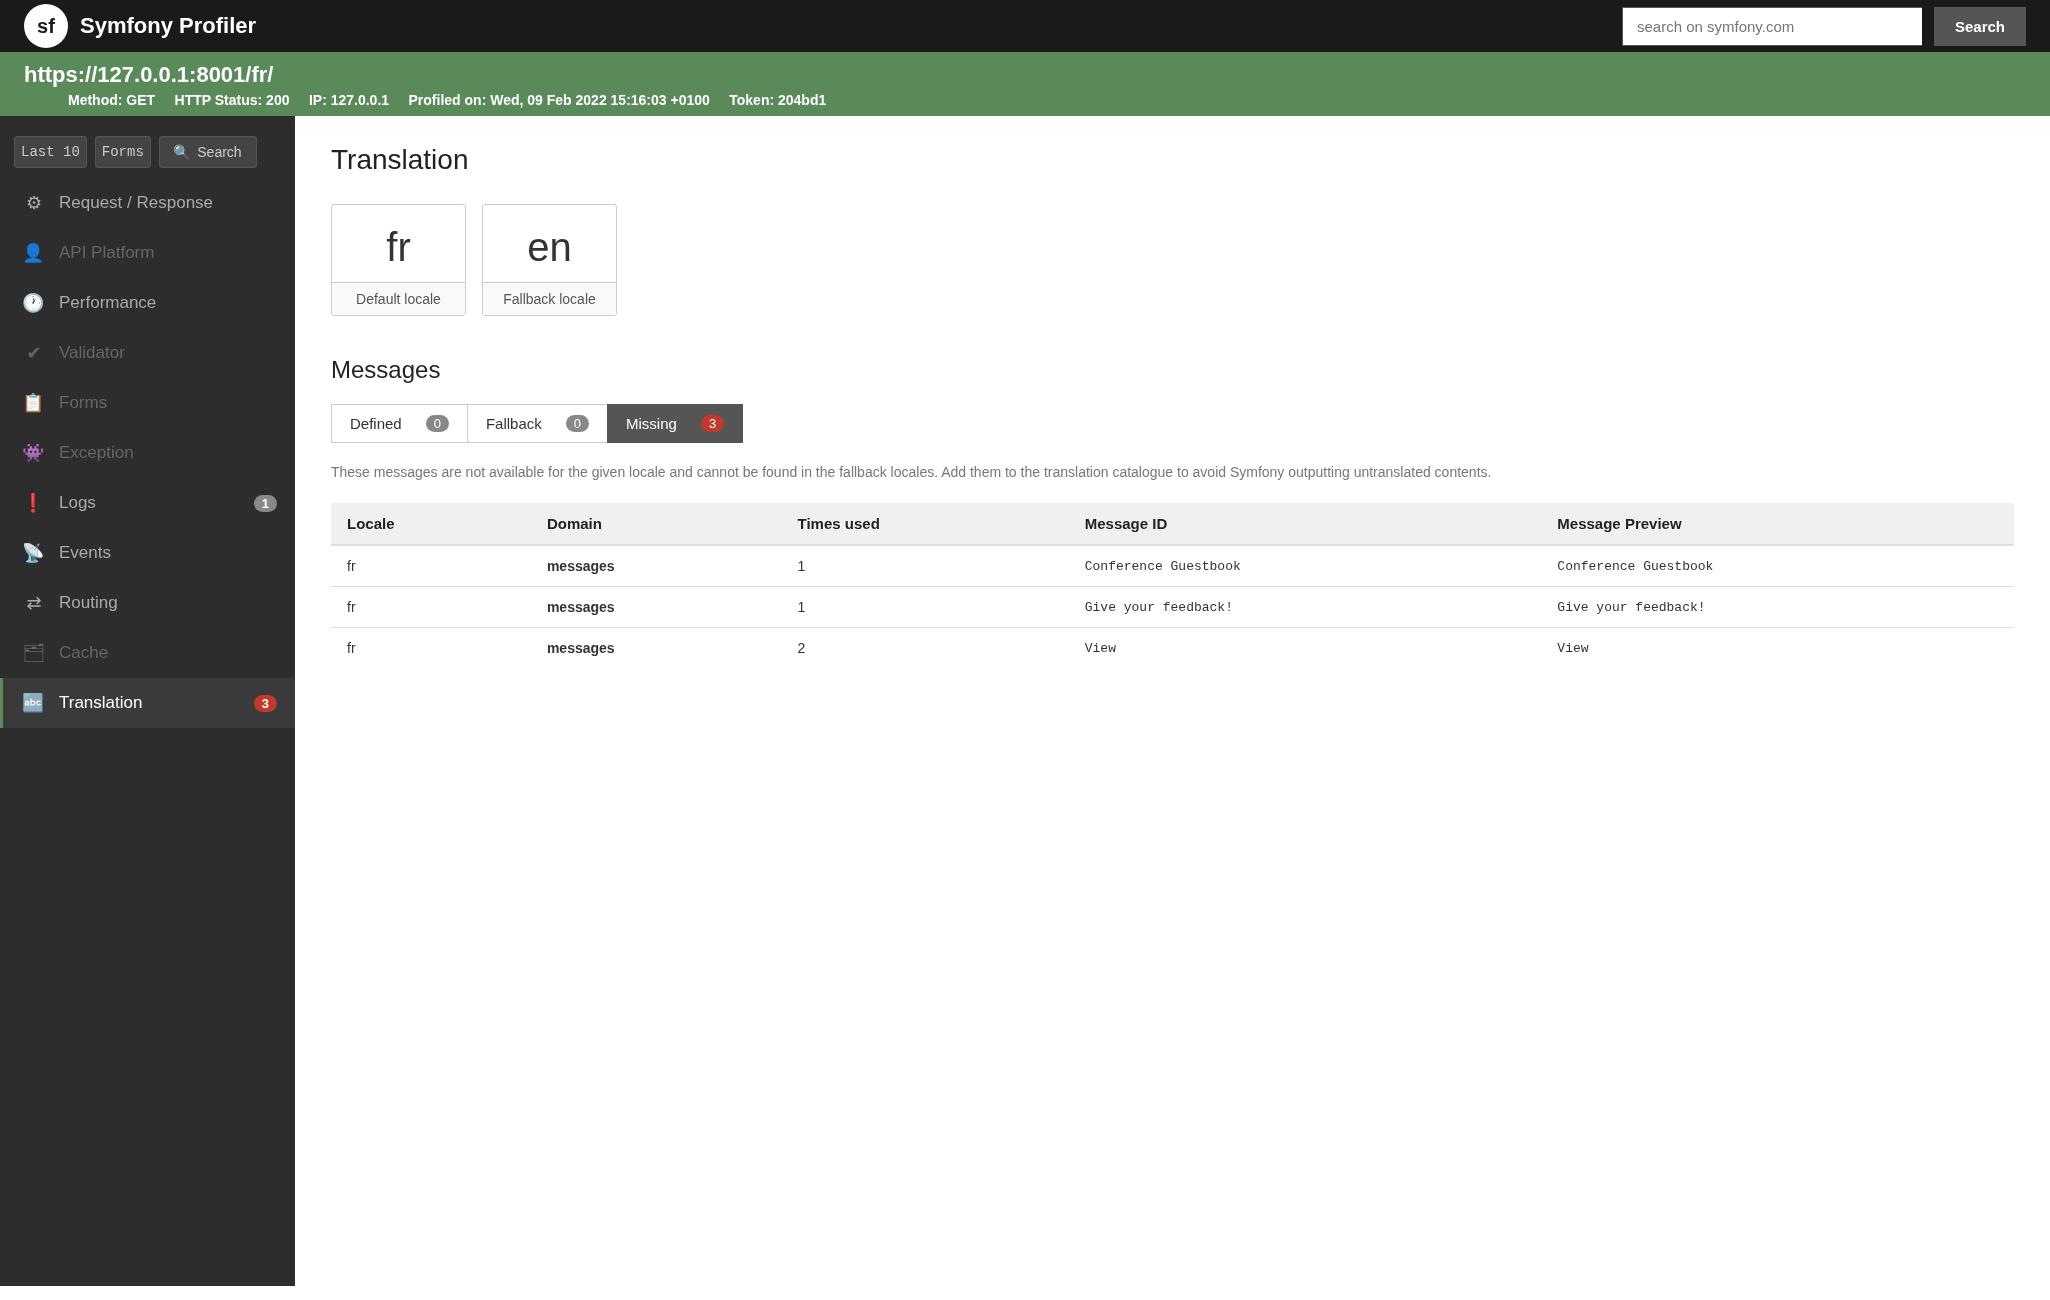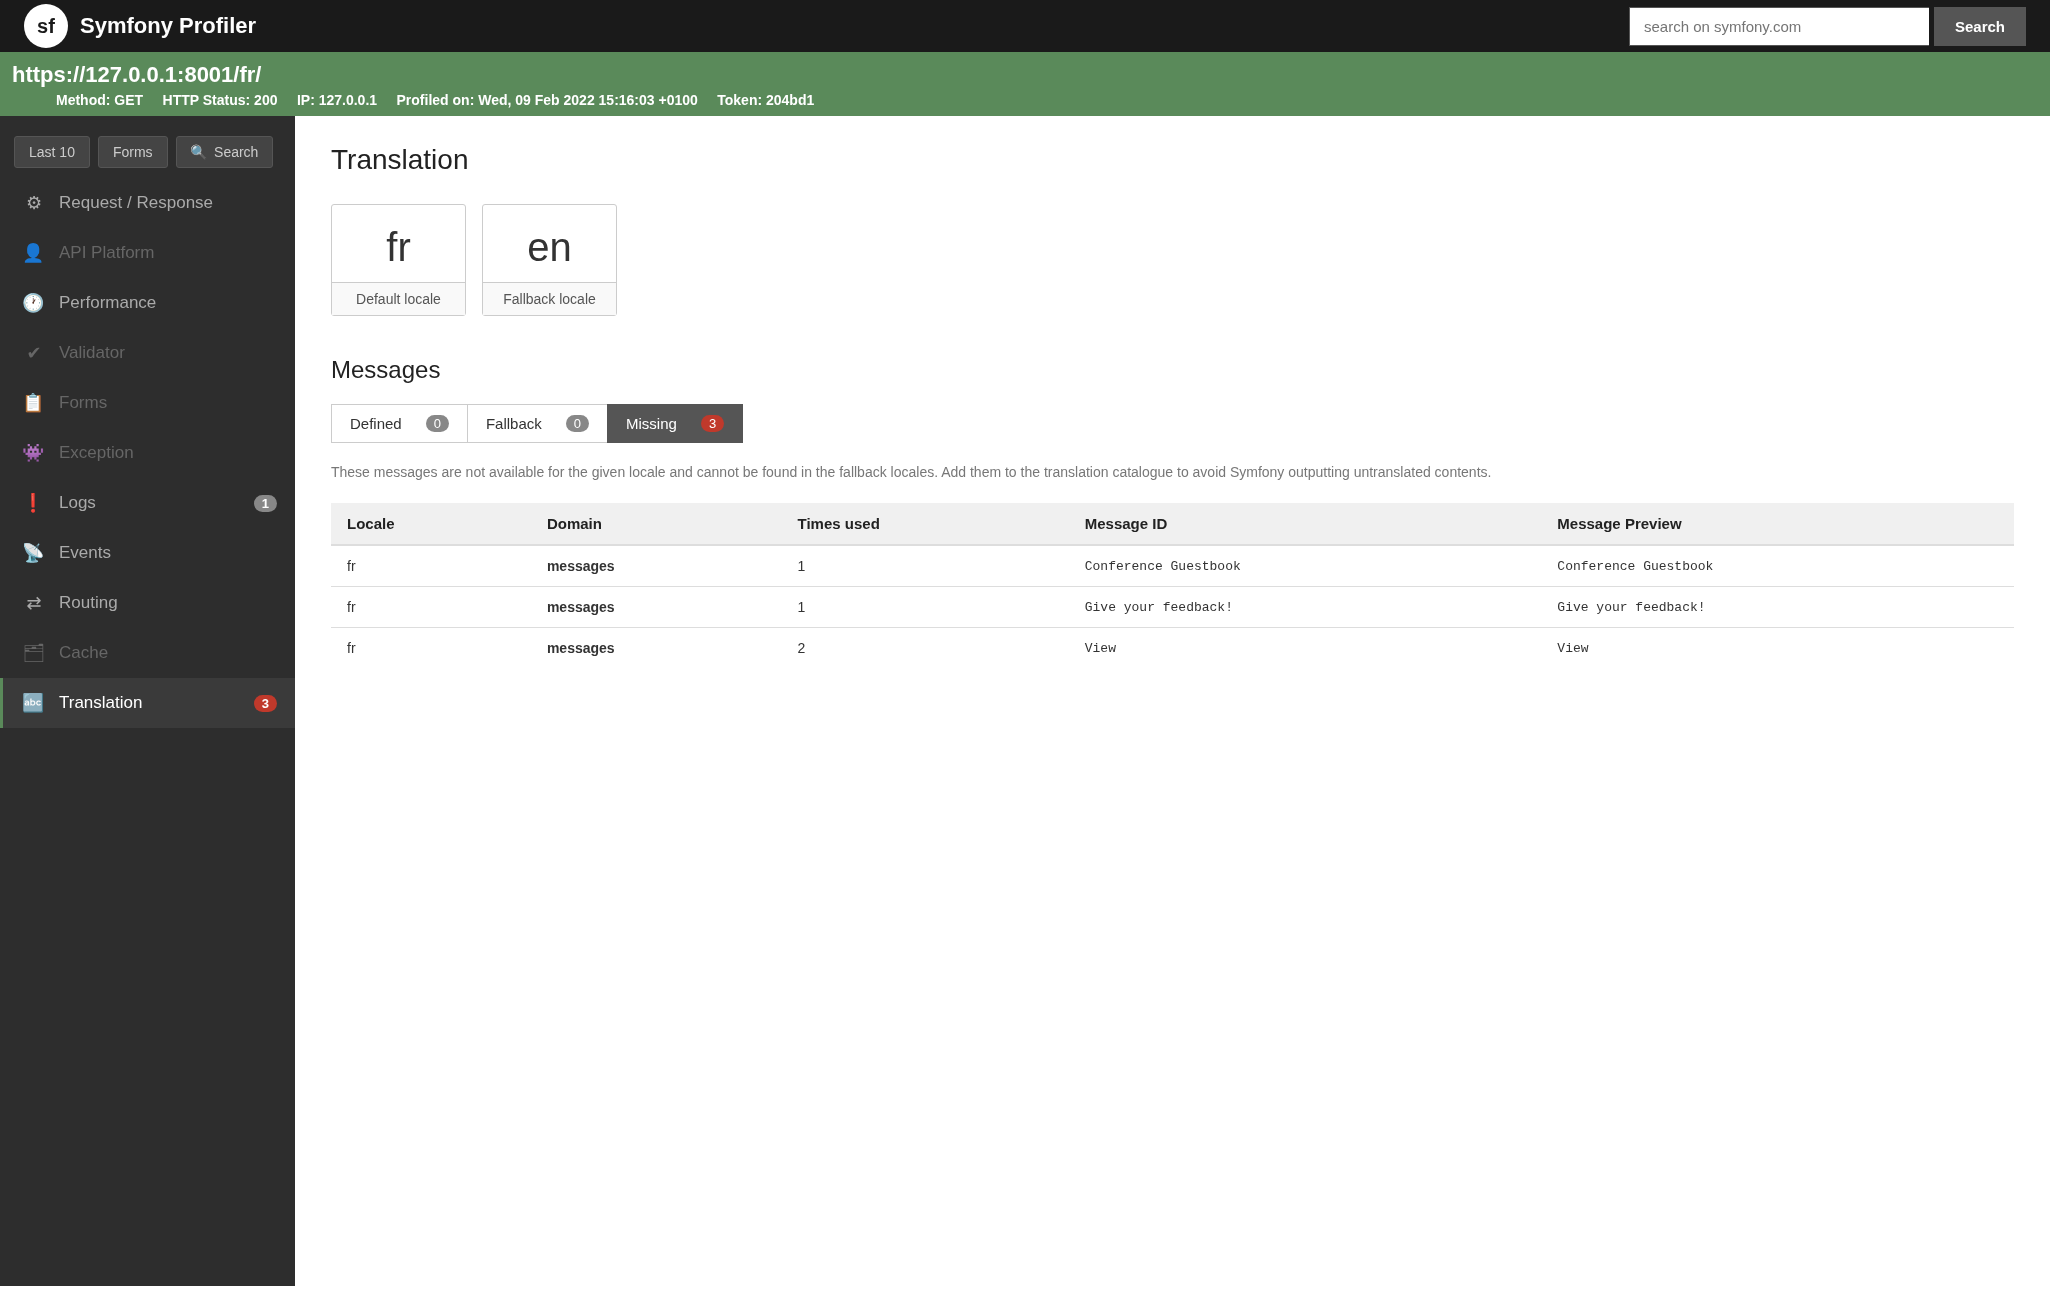--- a/index.html
+++ b/index.html
@@ -17,58 +17,58 @@
     .header-left { display: flex; align-items: center; gap: 12px; }
     .header-logo {
       width: 44px; height: 44px;
       background: #fff;
       border-radius: 50%;
       display: flex; align-items: center; justify-content: center;
       font-weight: bold; font-size: 20px; color: #1a1a1a;
     }
     .header-title { color: #fff; font-size: 22px; font-weight: 300; }
     .header-title span { font-weight: 700; }
-    .header-search { display: flex; gap: 5px; }
+    .header-search { display: flex; gap: 12px; }
     .header-search input {
       width: 300px; padding: 10px 14px;
       border: 1px solid #555; border-right: none;
       background: #fff; font-size: 15px;
       outline: none;
     }
     .header-search button {
       padding: 10px 20px;
       background: #555; color: #fff;
       border: 1px solid #555; cursor: pointer;
       font-size: 15px; font-weight: 600;
     }
 
     
     .url-bar {
       background: #5a8a5a;
-      padding: 10px 12px 8px;
+      padding: 10px 24px 8px;
     }
     .url-bar .url { color: #fff; font-size: 22px; font-weight: 600; margin-bottom: 4px; }
     .url-bar .meta { color: #d0e8d0; font-size: 14px; margin-left: 44px; }
     .url-bar .meta span { color: #fff; font-weight: 700; }
 
     
     .layout { display: flex; min-height: calc(100vh - 130px); }
 
     
     .sidebar {
       width: 295px; min-width: 295px;
       background: #2d2d2d;
       padding-top: 8px;
     }
     .sidebar-top { display: flex; gap: 8px; padding: 12px 14px 10px; }
     .sidebar-btn {
-      padding: 7px 14px;
+      padding: 7px 6px;
       background: #444; color: #ccc;
       border: 1px solid #555; cursor: pointer;
-      font-size: 14px; border-radius: 3px;
+      font-size: 14px; border-radius: 3px; font-family: Liberation Mono, monospace;
     }
     .sidebar-search-btn {
       display: flex; align-items: center; gap: 6px;
       padding: 7px 14px;
       background: #444; color: #ccc;
       border: 1px solid #555; cursor: pointer;
       font-size: 14px; border-radius: 3px;
     }
     .sidebar-item {
       display: flex; align-items: center; gap: 12px;

